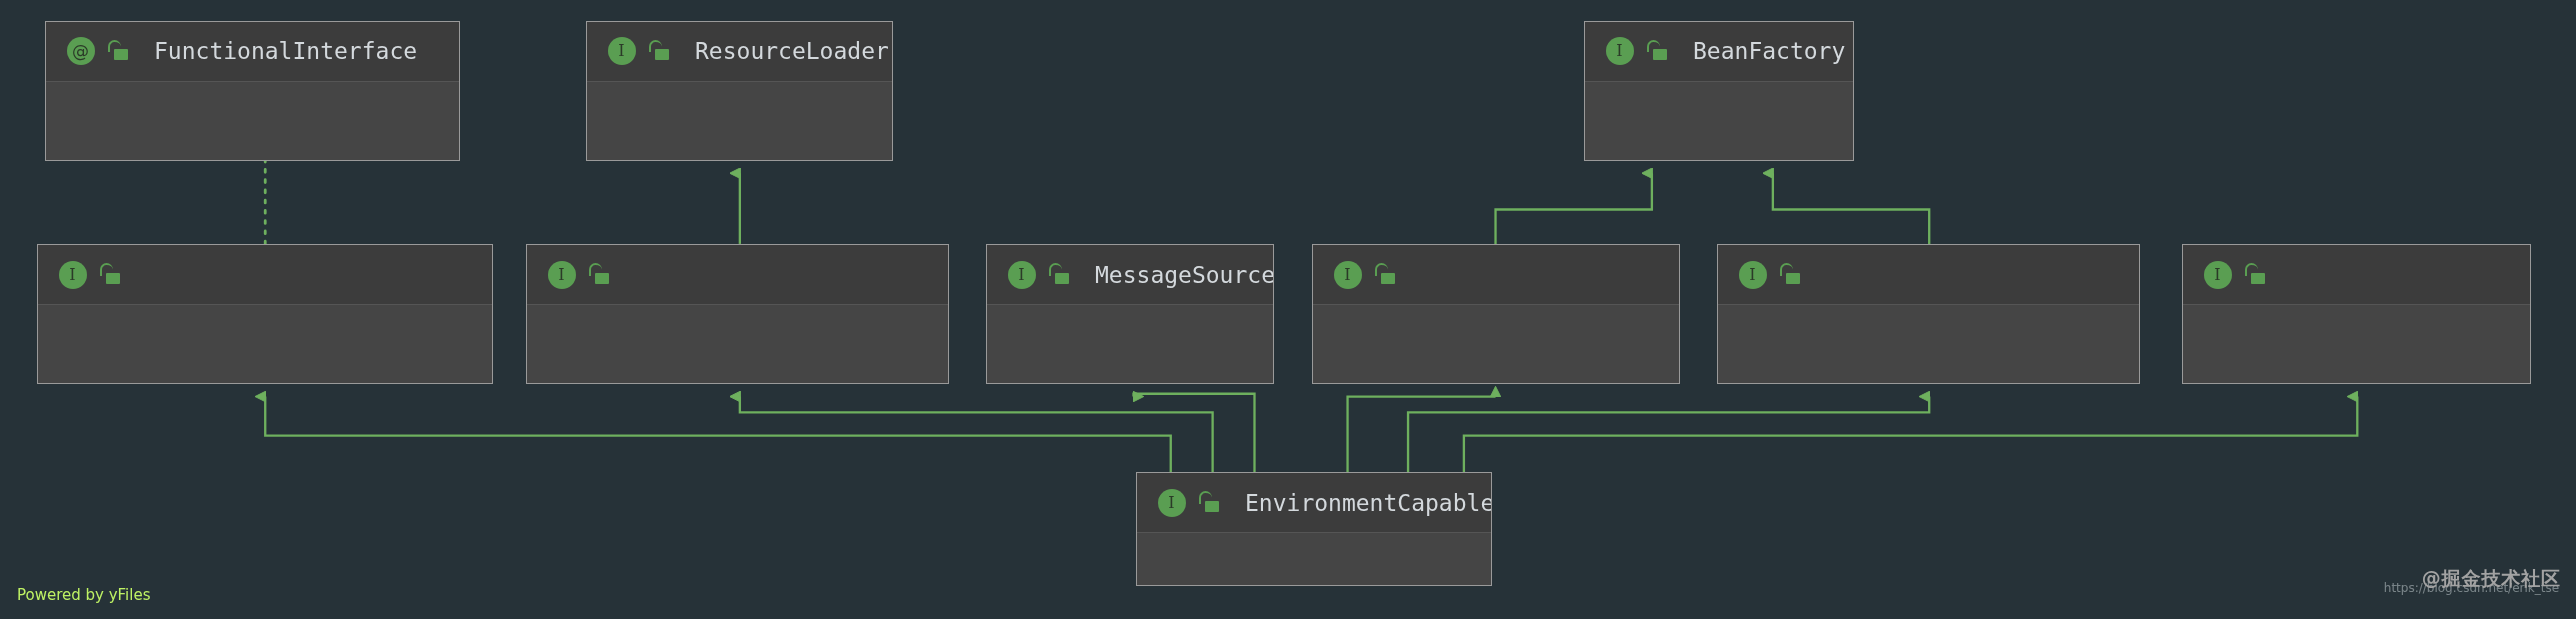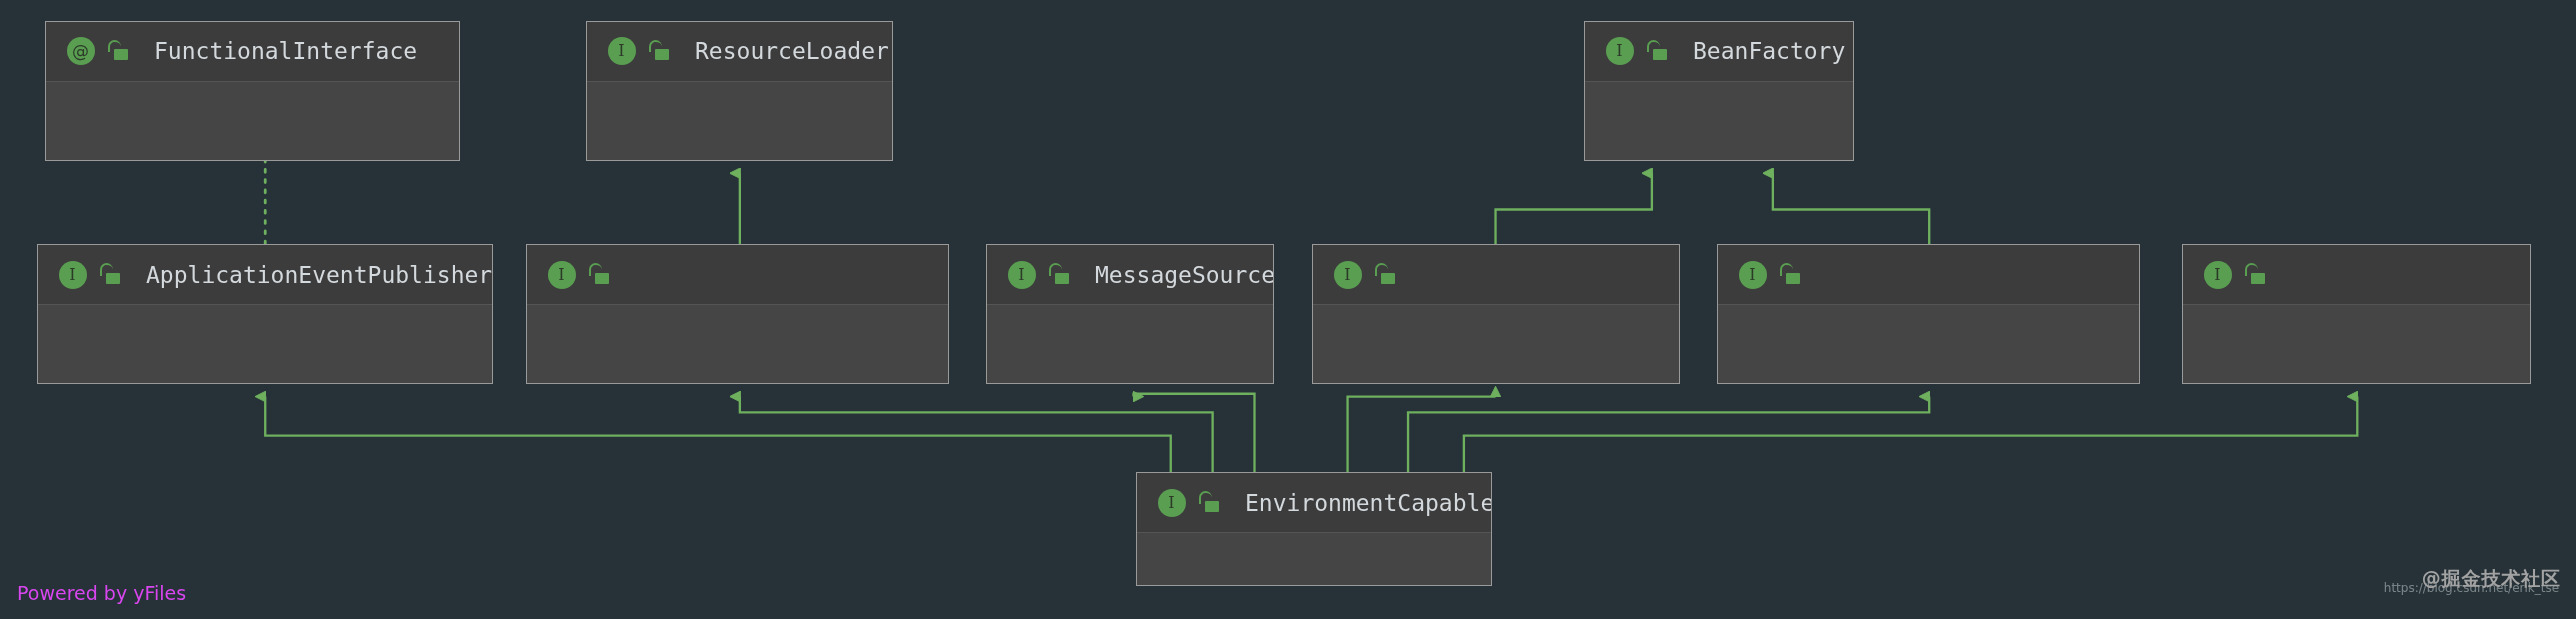--- a/index.html
+++ b/index.html
@@ -95,22 +95,22 @@
     color: #d4d9dd;
     letter-spacing: 0px;
     white-space: nowrap;
     margin-left: 13px;
   }
   .watermark-left {
     position: absolute;
     left: 17px;
     bottom: 16px;
     font-family: "DejaVu Sans", "Liberation Sans", sans-serif;
-    font-size: 19px;
-    color: #d946ef;
+    font-size: 15px;
+    color: #bef264;
     white-space: nowrap;
   }
   .watermark-right {
     position: absolute;
     right: 15px;
     bottom: 13px;
     width: 233px;
     height: 41px;
   }
   .watermark-right .wm-main {
@@ -207,21 +207,20 @@
     <div class="node-body"></div>
   </div>
 
   <div class="uml-node" style="left:37px; top:244px; width:456px; height:140px;">
     <div class="node-header">
       <span class="stereo-icon">I</span>
       <span class="lock-icon">
         <span class="shackle"></span>
           <span class="lock-body"></span>
       </span>
-      <span class="node-title">ApplicationEventPublisher</span>
     </div>
     <div class="node-body"></div>
   </div>
 
   <div class="uml-node" style="left:526px; top:244px; width:423px; height:140px;">
     <div class="node-header">
       <span class="stereo-icon">I</span>
       <span class="lock-icon">
         <span class="shackle"></span>
           <span class="lock-body"></span>

